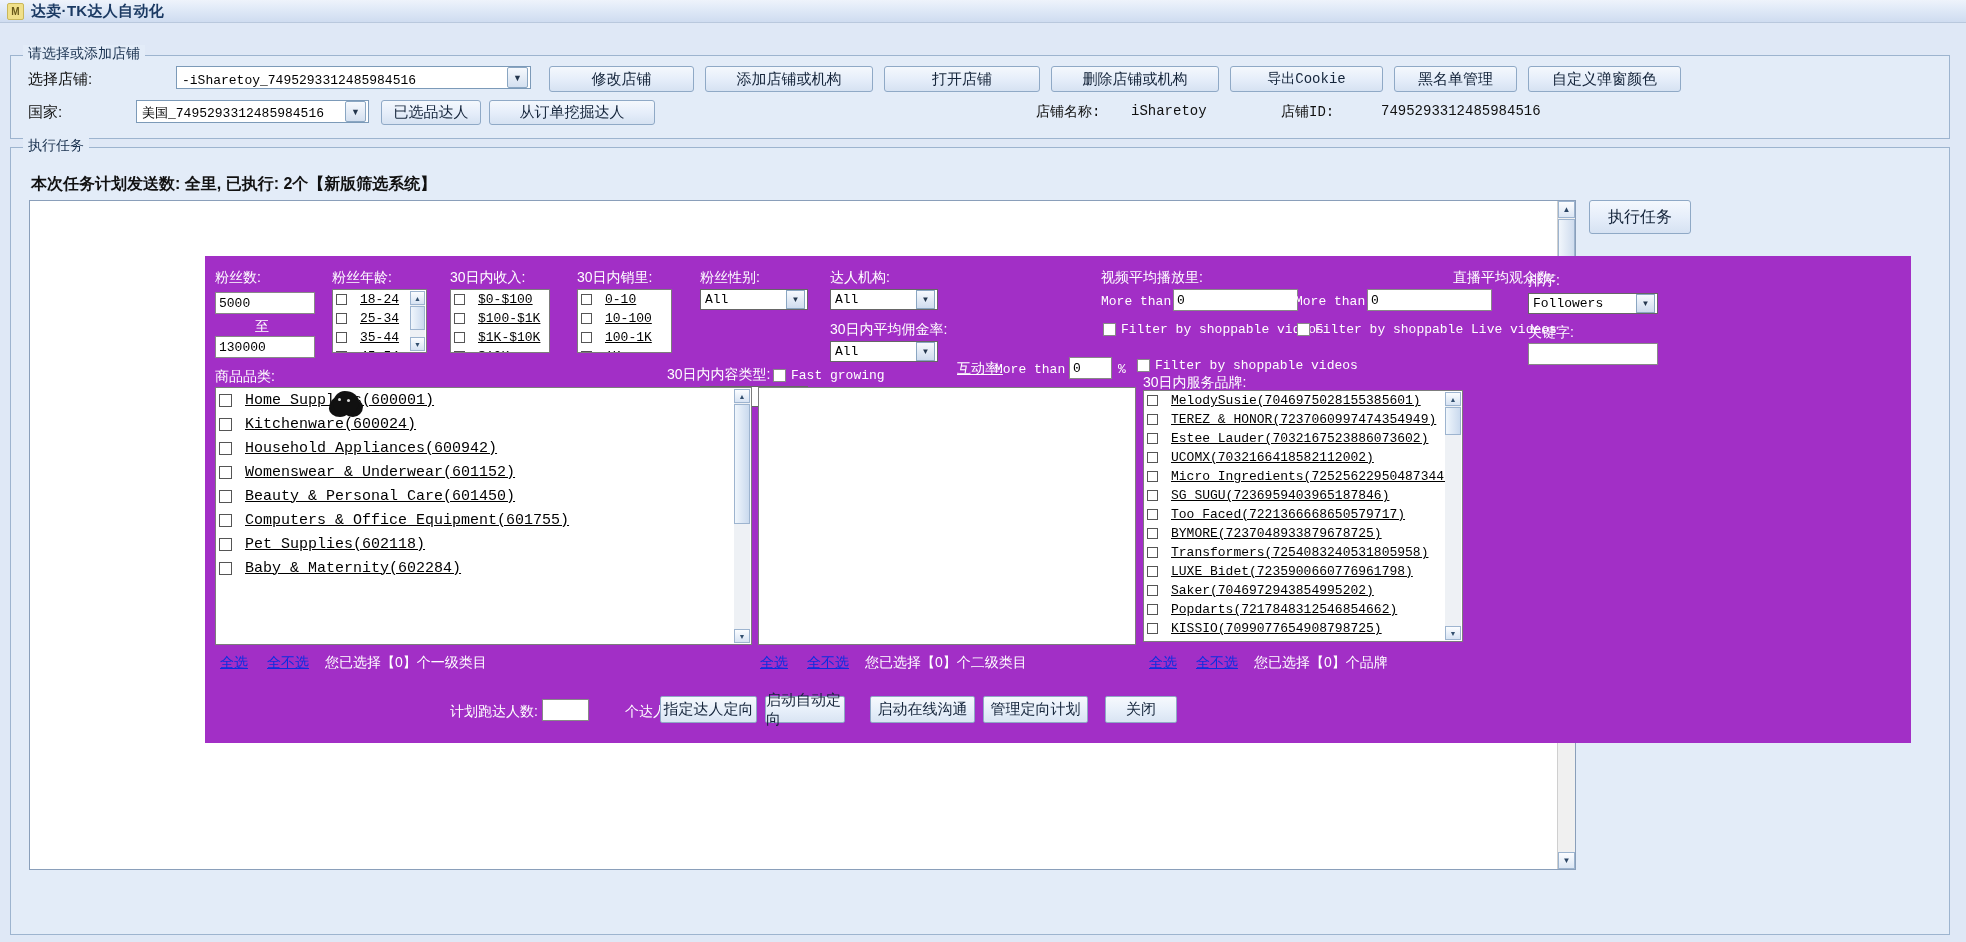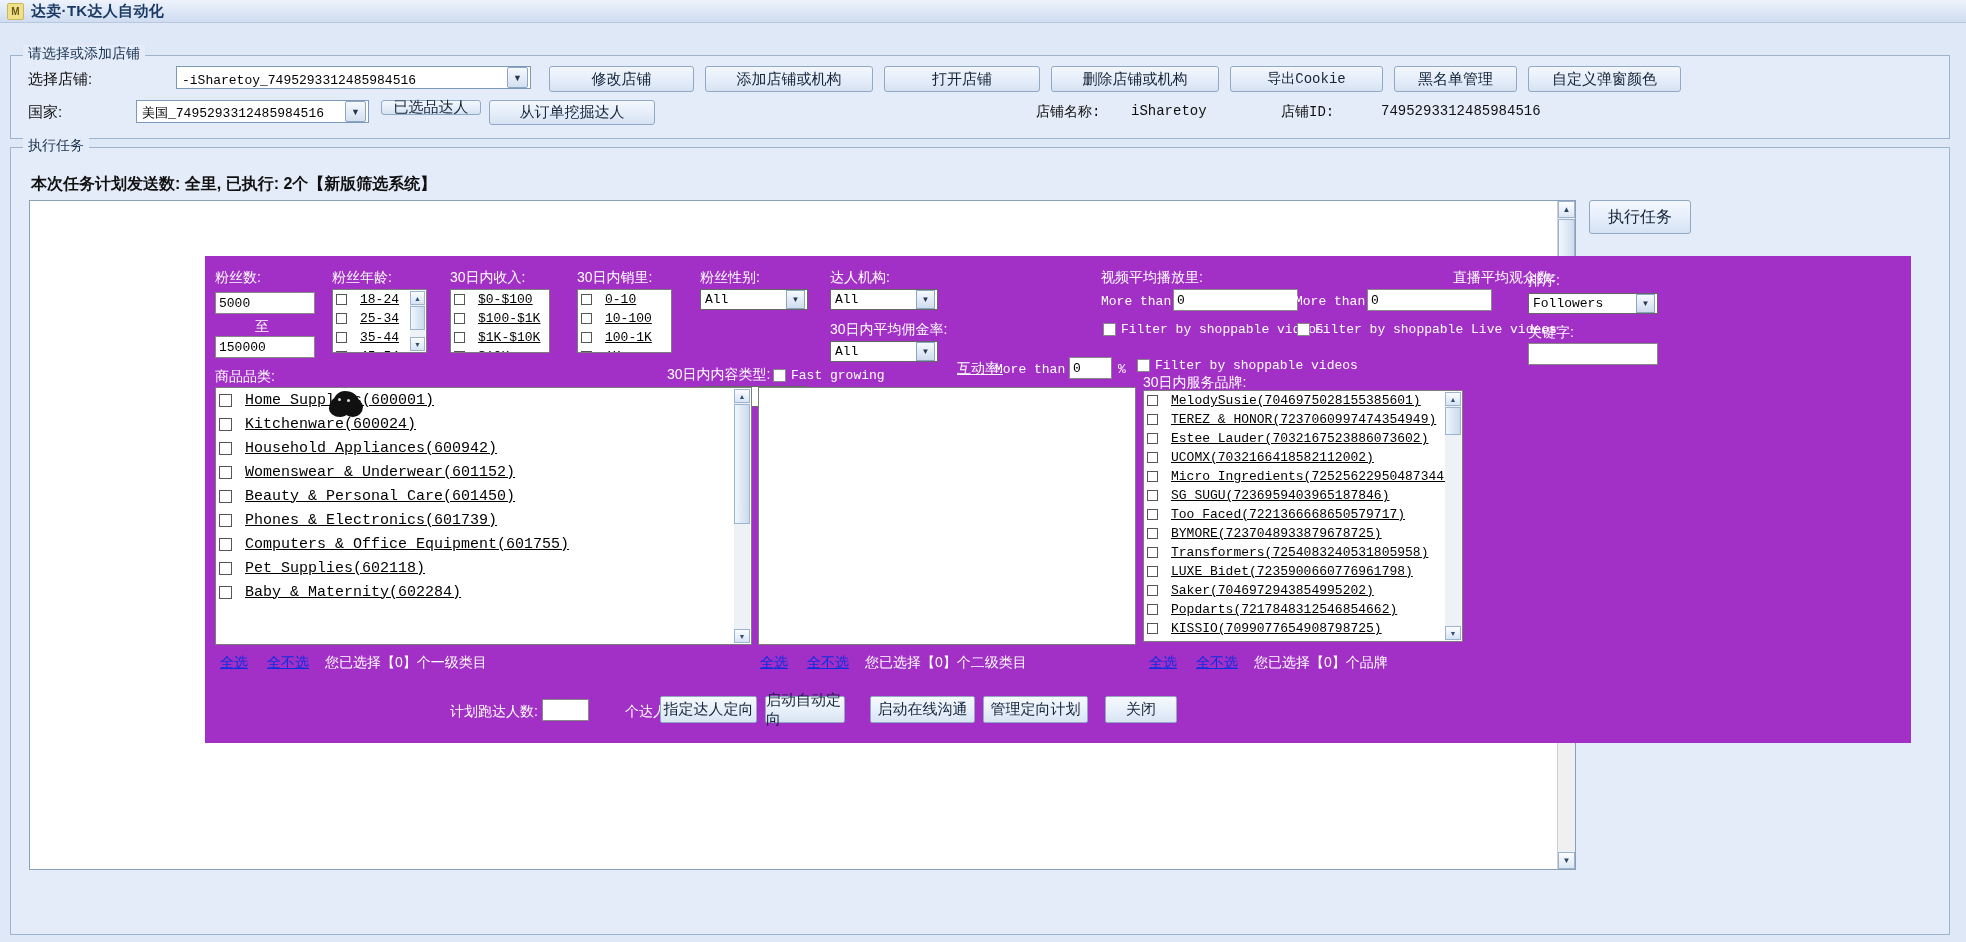--- a/index.html
+++ b/index.html
@@ -180,21 +180,21 @@
     <div class="btn" style="left:1040px;top:10px;width:168px;height:26px;">删除店铺或机构</div>
     <div class="btn" style="left:1219px;top:10px;width:153px;height:26px;font-family:'Liberation Mono',monospace;font-size:14px;">导出Cookie</div>
     <div class="btn" style="left:1383px;top:10px;width:123px;height:26px;">黑名单管理</div>
     <div class="btn" style="left:1517px;top:10px;width:153px;height:26px;">自定义弹窗颜色</div>
 
     <div class="lbl" style="position:absolute;left:17px;top:47px;">国家:</div>
     <div class="combo" style="left:125px;top:44px;width:233px;">
       <div class="cv">美国_7495293312485984516</div>
       <div class="carrow">▼</div>
     </div>
-    <div class="btn" style="left:370px;top:44px;width:100px;height:15px;">已选品达人</div>
+    <div class="btn" style="left:370px;top:44px;width:100px;height:25px;">已选品达人</div>
     <div class="btn" style="left:478px;top:44px;width:166px;height:25px;">从订单挖掘达人</div>
 
     <div class="lbl" style="position:absolute;left:1025px;top:47px;font-family:'Liberation Mono',monospace;font-size:14px;">店铺名称:</div>
     <div class="lbl" style="position:absolute;left:1120px;top:47px;font-family:'Liberation Mono',monospace;font-size:14px;">iSharetoy</div>
     <div class="lbl" style="position:absolute;left:1270px;top:47px;font-family:'Liberation Mono',monospace;font-size:14px;">店铺ID:</div>
     <div class="lbl" style="position:absolute;left:1370px;top:47px;font-family:'Liberation Mono',monospace;font-size:14px;">7495293312485984516</div>
   </div>
 
   <div class="groupbox" id="gb-task">
     <div class="gb-legend">执行任务</div>
@@ -210,21 +210,21 @@
     </div>
 
     <div class="runbtn">执行任务</div>
   </div>
 
   <div class="purple">
 
     <div class="pl" style="left:10px;top:13px;">粉丝数:</div>
     <div class="txtbox" style="position:absolute;left:10px;top:36px;width:100px;height:22px;">5000</div>
     <div class="pl" style="left:50px;top:62px;">至</div>
-    <div class="txtbox" style="position:absolute;left:10px;top:80px;width:100px;height:22px;">150000</div>
+    <div class="txtbox" style="position:absolute;left:10px;top:80px;width:100px;height:22px;">130000</div>
 
     <div class="pl" style="left:127px;top:13px;">粉丝年龄:</div>
     <div class="cklist" style="left:127px;top:33px;width:95px;height:64px;">
       <div class="ckrow">
           <span class="ckbox"></span>
           <span>18-24</span>
         </div>
       <div class="ckrow">
           <span class="ckbox"></span>
           <span>25-34</span>
@@ -364,24 +364,20 @@
           <div class="ckrow bigrow">
             <span class="ckbox"></span>
             <span>Womenswear &amp; Underwear(601152)</span>
           </div>
           <div class="ckrow bigrow">
             <span class="ckbox"></span>
             <span>Beauty &amp; Personal Care(601450)</span>
           </div>
           <div class="ckrow bigrow">
             <span class="ckbox"></span>
-            <span>Phones &amp; Electronics(601739)</span>
-          </div>
-          <div class="ckrow bigrow">
-            <span class="ckbox"></span>
             <span>Computers &amp; Office Equipment(601755)</span>
           </div>
           <div class="ckrow bigrow">
             <span class="ckbox"></span>
             <span>Pet Supplies(602118)</span>
           </div>
           <div class="ckrow bigrow">
             <span class="ckbox"></span>
             <span>Baby &amp; Maternity(602284)</span>
           </div>

